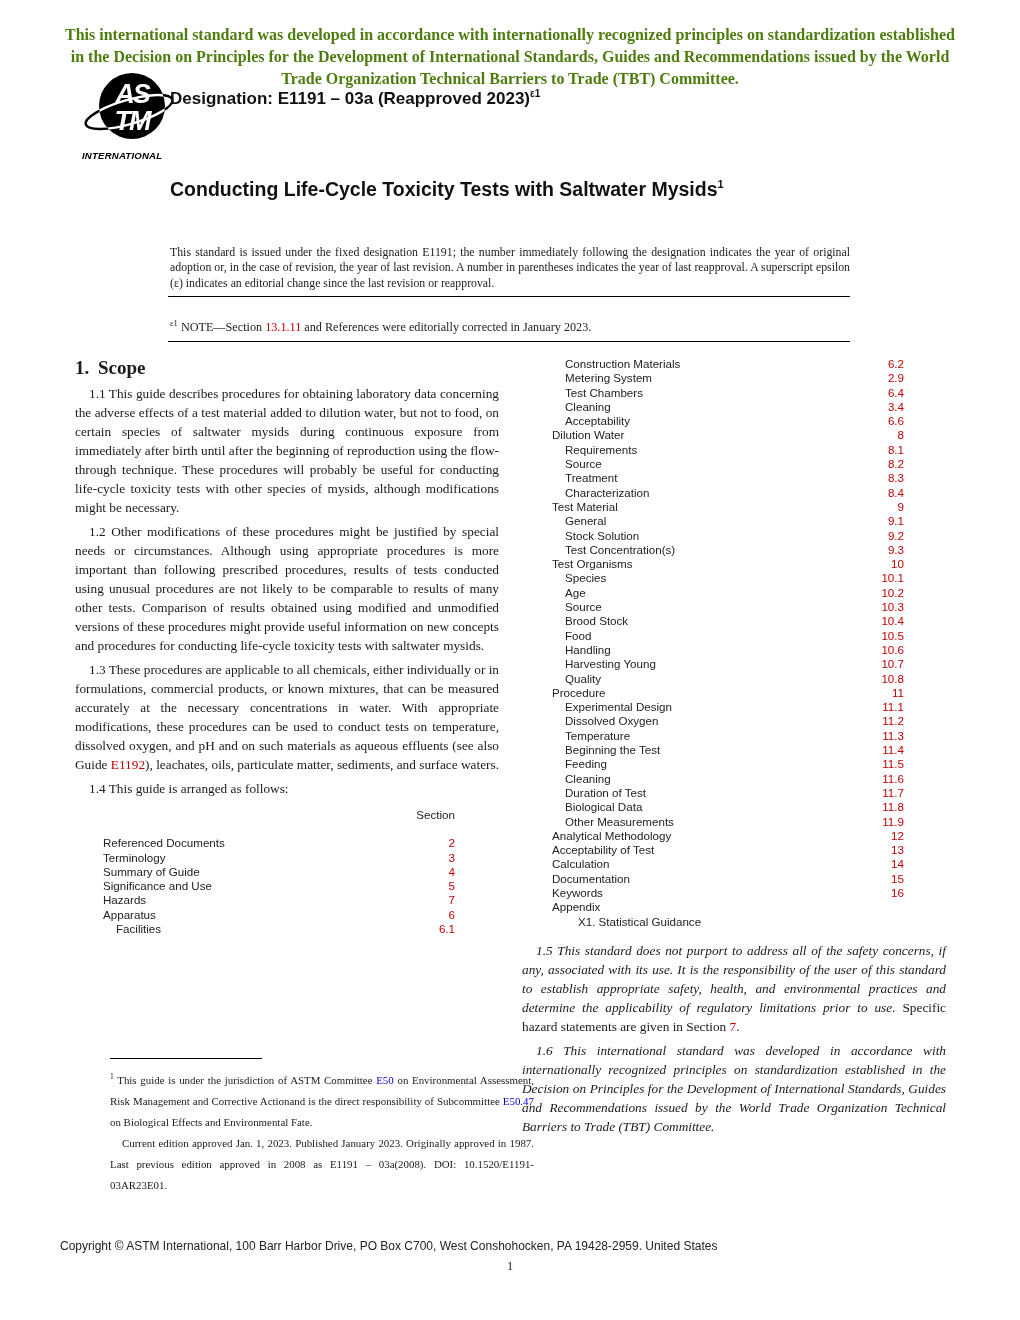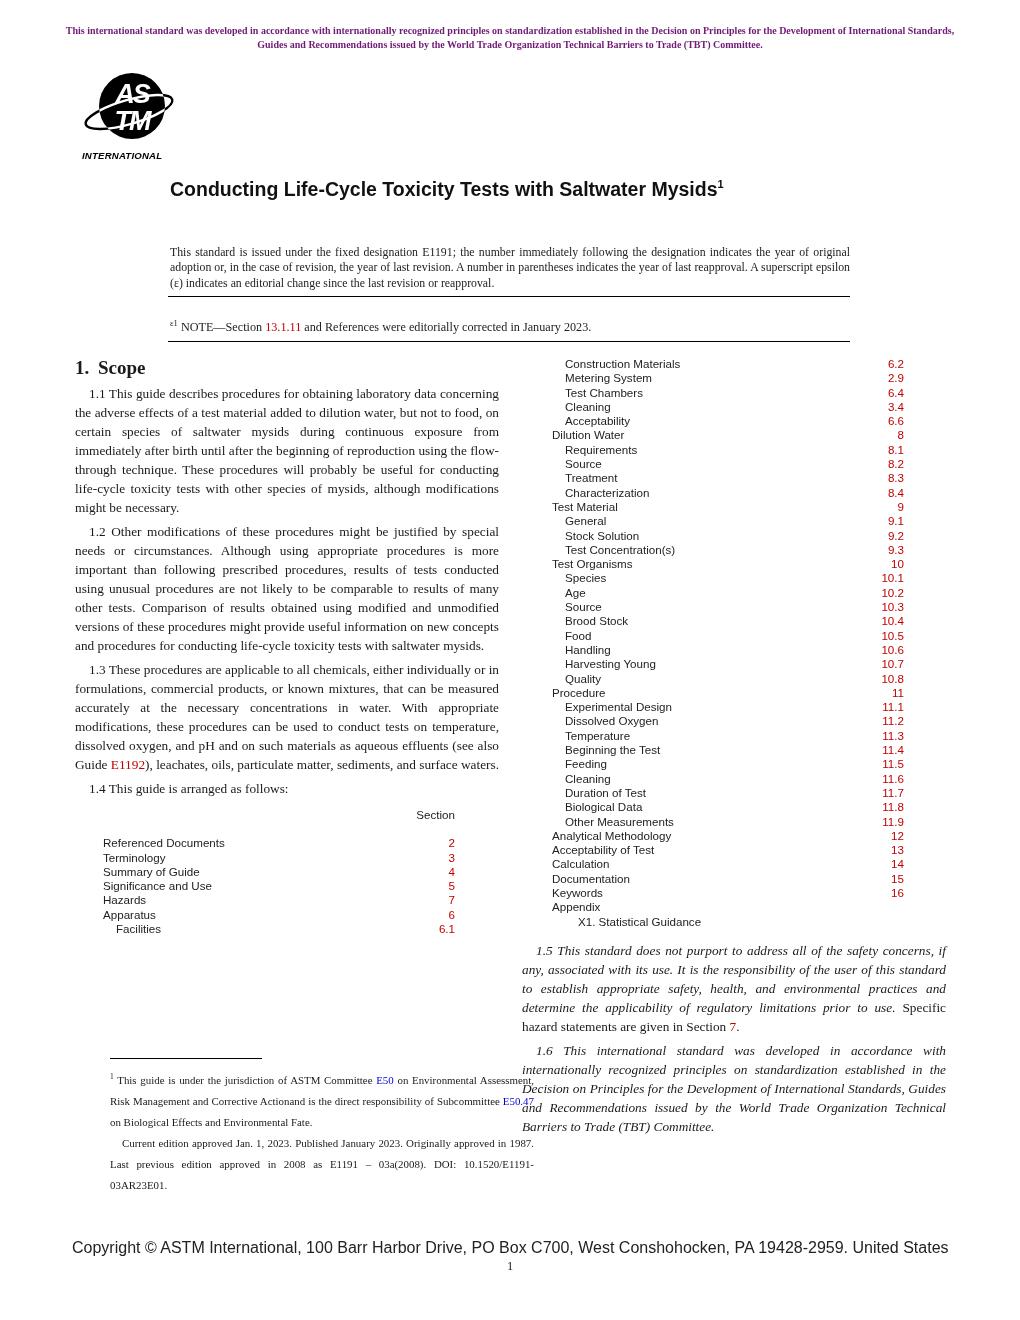--- a/index.html
+++ b/index.html
@@ -1,21 +1,21 @@
 <!DOCTYPE html>
 <html><head>
 <meta charset="utf-8">
 <style>
   * { margin:0; padding:0; box-sizing:border-box; }
   html,body { background:#fff; }
   body { width:1020px; height:1320px; font-family:"Liberation Serif", serif; color:#151515; position:relative; }
   .page { position:relative; width:1020px; height:1320px; background:#fff; overflow:hidden; }
 
   .wto { position:absolute; top:24px; left:64px; width:892px; text-align:center;
-         font-size:10px; line-height:1.38; font-weight:600; color:#701a75; }
+         font-size:16px; line-height:1.38; font-weight:600; color:#4d7c0f; }
 
   .logo-wrap { position:absolute; left:70px; top:70px; width:112px;margin-left:12px; }
   .lg-t { fill:#fff; font-family:"Liberation Sans", sans-serif; font-weight:bold; font-style:italic;
           font-size:27px; letter-spacing:-2px; text-anchor:middle; }
   .logo-sub { font-family:"Liberation Sans", sans-serif; font-weight:bold; font-style:italic;
               font-size:9.6px; letter-spacing:0.2px; margin-top:-4px; color:#000; }
 
   .desig { position:absolute; left:170px; top:88px; font-family:"Liberation Sans", sans-serif;
            font-weight:bold; font-size:17px; color:#111; }
   .desig sup { font-size:10px; }
@@ -56,22 +56,22 @@
   .toc-num { flex:0 0 52px; text-align:right; white-space:nowrap; }
 
   .p15-top { margin-top:12px; }
 
   .footnote { position:absolute; left:90px; top:1058px; width:424px; font-size:10.9px;
               line-height:21px; text-align:justify; color:#1a1a1a;margin-left:20px; }
   .fn-rule { width:152px; border-top:1.2px solid #000; margin-bottom:7px; }
   .footnote sup { font-size:7.5px; }
   .fn-p2 { text-indent:12px; }
 
-  .copyright { position:absolute; left:72px; top:1239px; font-family:"Liberation Sans", sans-serif;
-               font-size:16px; color:#222; }
+  .copyright { position:absolute; left:60px; top:1239px; font-family:"Liberation Sans", sans-serif;
+               font-size:12px; color:#222; }
   .pagenum { position:absolute; left:0; top:1259px; width:1020px; text-align:center;
              font-size:12.5px; color:#222; }
 </style>
 </head>
 <body>
 
 <div class="page">
 
   <p class="wto">This international standard was developed in accordance with internationally recognized principles on standardization established in the Decision on Principles for the Development of International Standards, Guides and Recommendations issued by the World Trade Organization Technical Barriers to Trade (TBT) Committee.</p>
 
@@ -86,20 +86,21 @@
       <ellipse cx="47" cy="42" rx="45" ry="12" fill="none" stroke="#000" stroke-width="2.4" transform="rotate(-16 47 42)"></ellipse>
       <g clip-path="url(#lc)">
         <ellipse cx="47" cy="42" rx="45" ry="12" fill="none" stroke="#fff" stroke-width="2.4" transform="rotate(-16 47 42)"></ellipse>
       </g>
       <text x="50" y="33" class="lg-t">AS</text>
       <text x="50" y="60" class="lg-t">TM</text>
     </svg>
     <div class="logo-sub">INTERNATIONAL</div>
   </div>
 
+  <div class="desig"><span>Designation:</span><span> E1191 – 03a (Reapproved 2023)</span><sup>ε1</sup></div>
 
   <div class="title-block">
     <div><span>Conducting Life-Cycle Toxicity Tests with Saltwater Mysids</span><sup>1</sup></div>
   </div>
 
   <p class="issuance">This standard is issued under the fixed designation E1191; the number immediately following the designation indicates the year of original adoption or, in the case of revision, the year of last revision. A number in parentheses indicates the year of last reapproval. A superscript epsilon (ε) indicates an editorial change since the last revision or reapproval.</p>
 
   <div class="note-block"><sup>ε1</sup><span> NOTE—Section </span><span class="red">13.1.11</span><span> and References were editorially corrected in January 2023.</span></div>
 
   <div class="col col-left">

